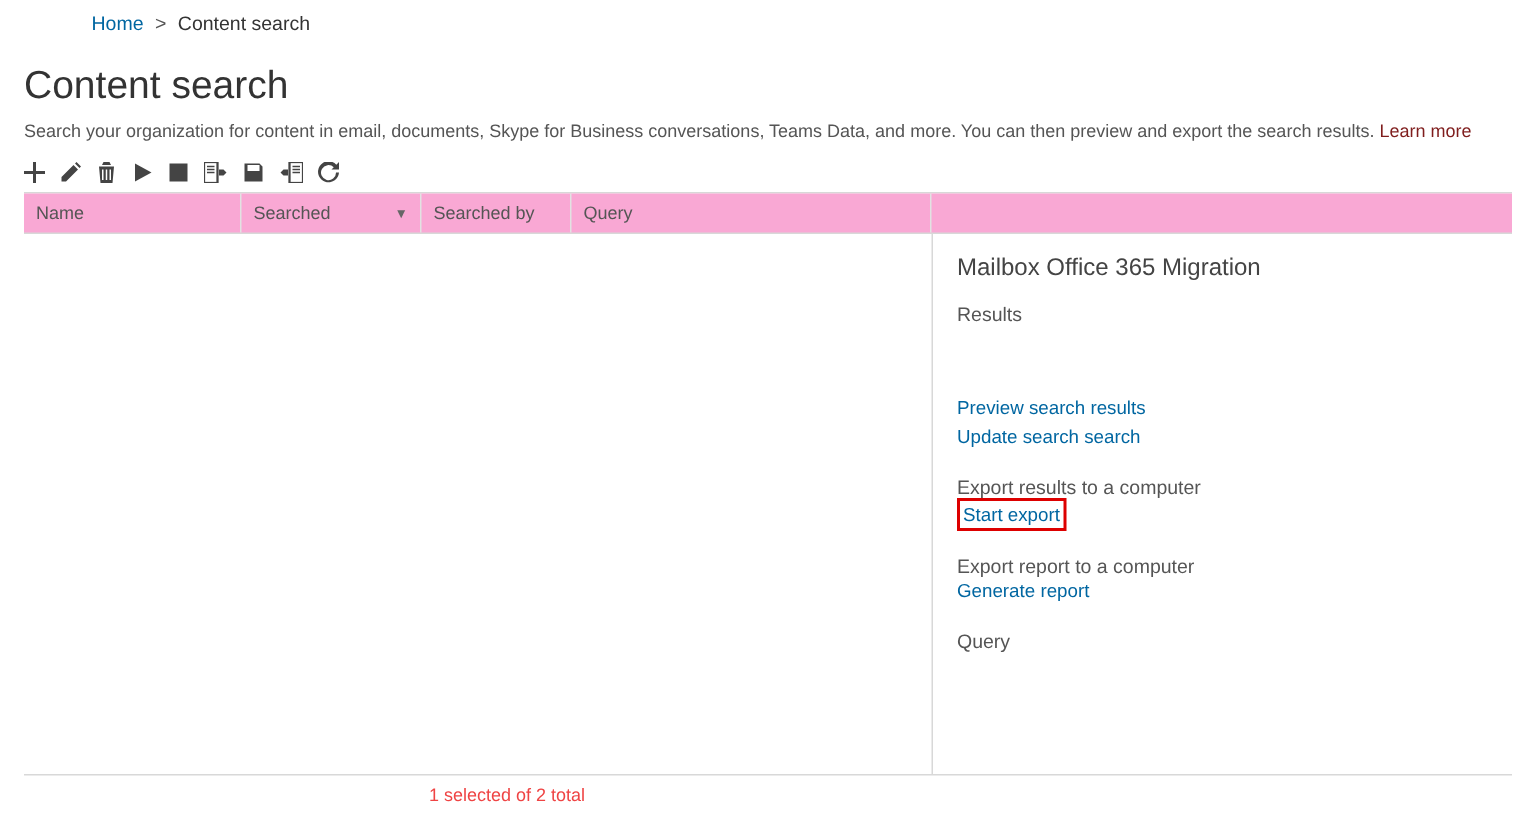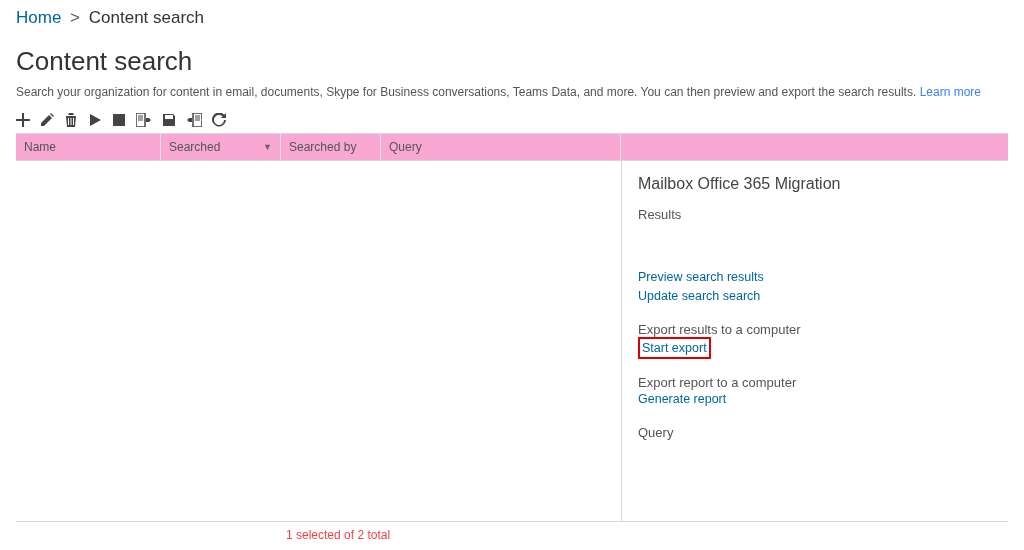--- a/index.html
+++ b/index.html
@@ -9,38 +9,39 @@
     font-size: 12px;
     color: #333;
     background: #fff;
     width: 1024px;
   }
   .page {
     padding: 8px 16px 0 16px;
     box-sizing: border-box;
   }
   .breadcrumb {
-    font-size: 17px;
+    font-size: 13px;
     color: #333;
     margin-bottom: 18px;
+    margin-left: 45px;
   }
   .breadcrumb a { color: #0066a1; text-decoration: none; }
   .breadcrumb .sep { color: #555; margin: 0 4px; }
   h1.title {
     font-size: 26px;
     font-weight: 300;
     color: #333;
     margin: 0 0 8px 0;
   }
   .subtitle {
     font-size: 12px;
     color: #555;
     margin-bottom: 12px;
   }
-  .subtitle a { color: #3b82f6; text-decoration: none; }
+  .subtitle a { color: #7f1d1d; text-decoration: none; }
 
   .toolbar {
     display: flex;
     gap: 10px;
     align-items: center;
     padding: 2px 0 6px 0;
   }
   .toolbar .tbtn {
     color: #444;
     font-size: 14px;

